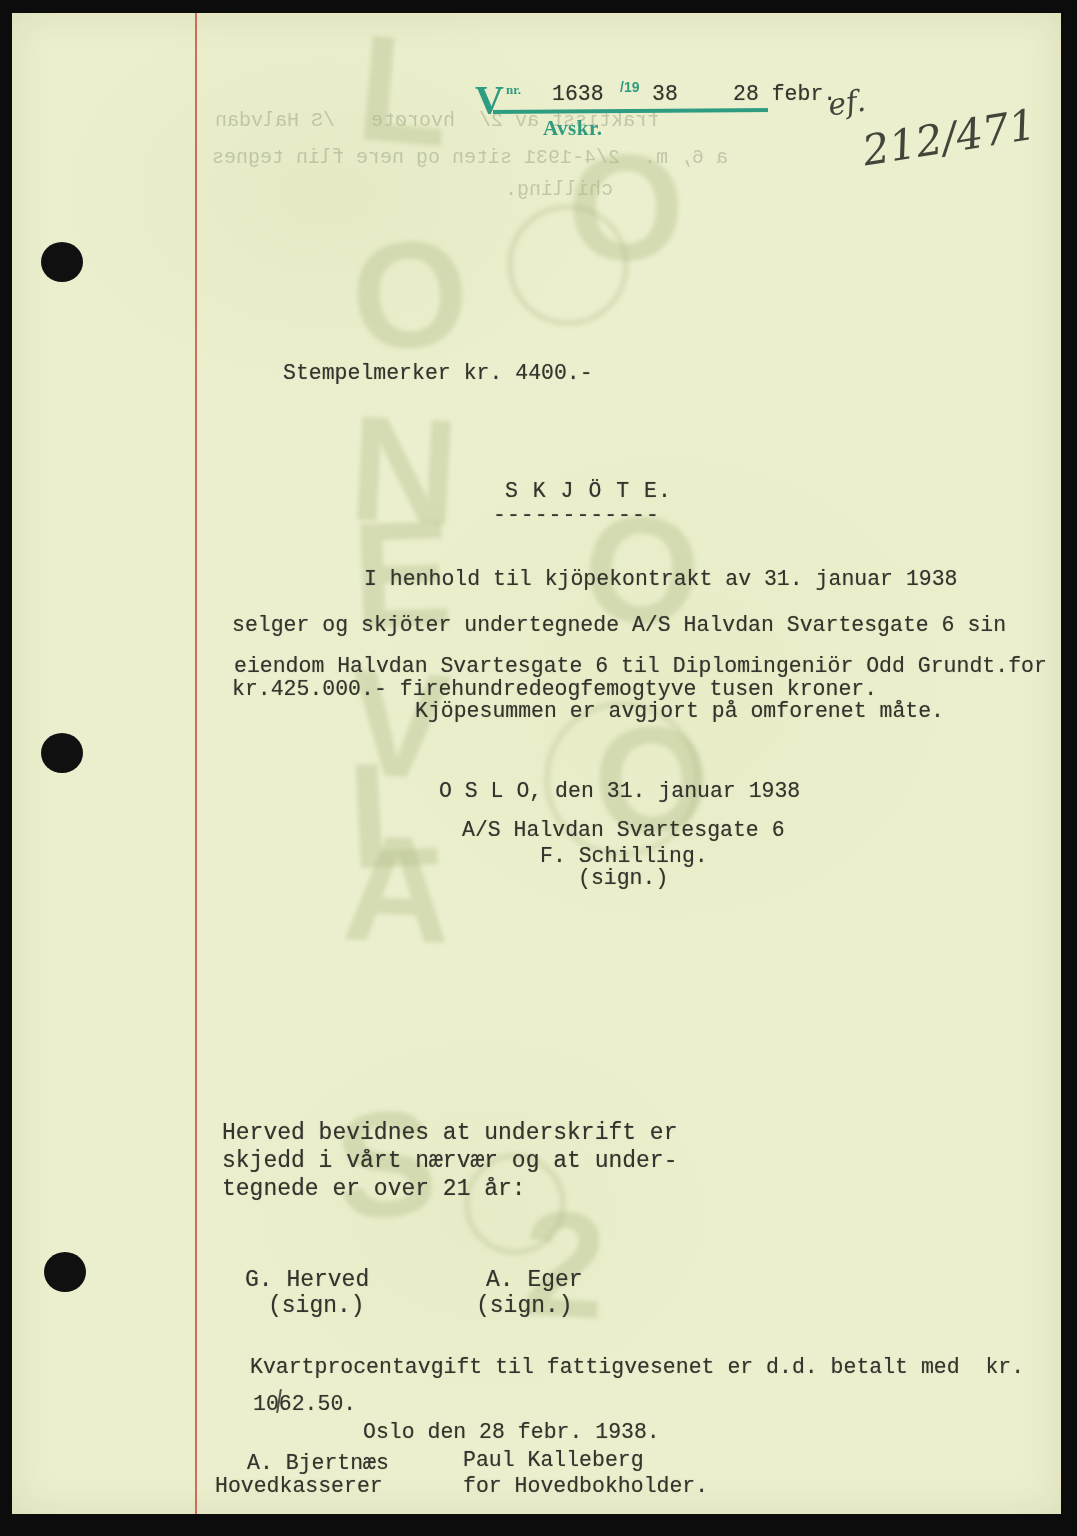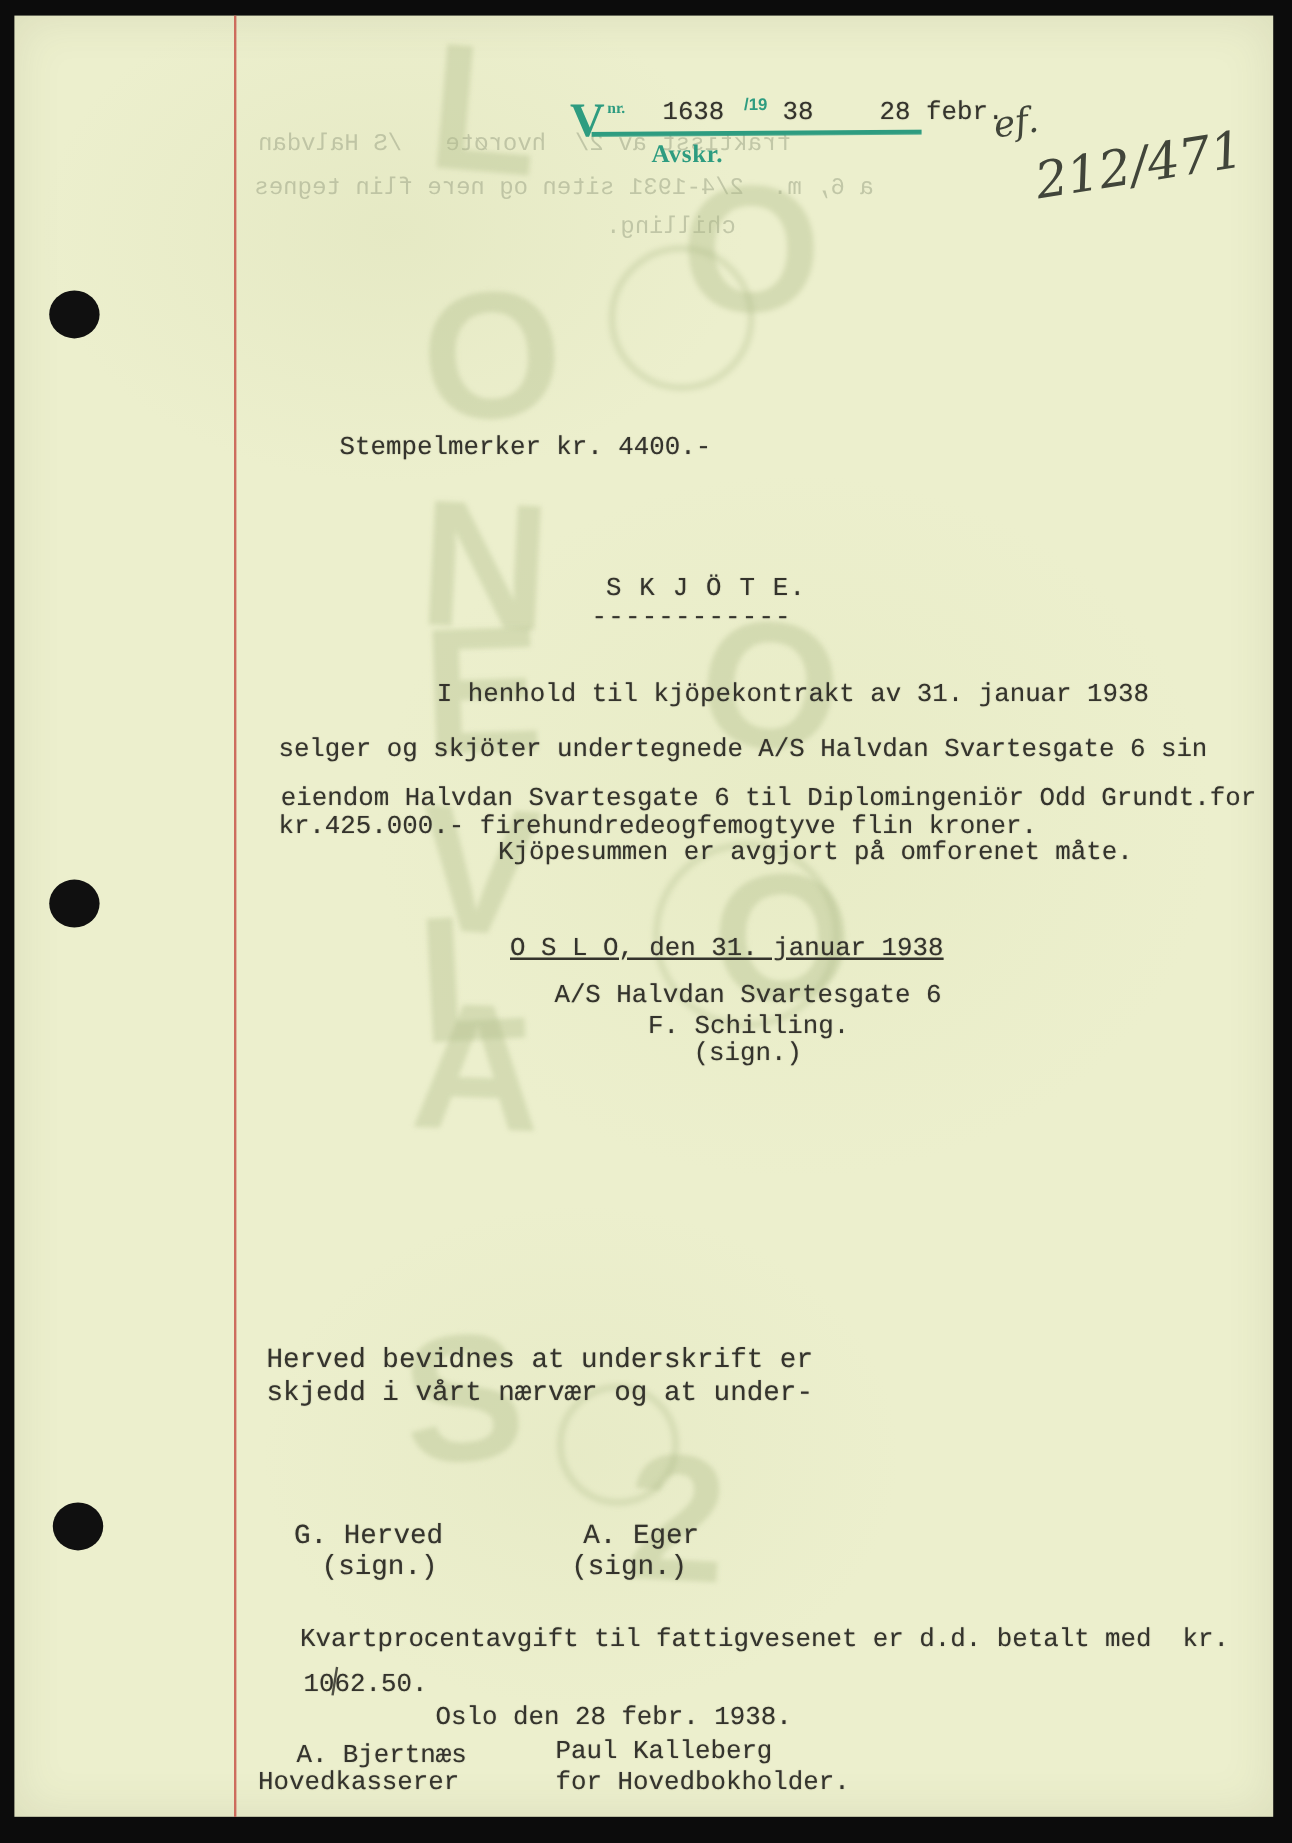--- a/index.html
+++ b/index.html
@@ -73,31 +73,32 @@
     <div class="hand" style="left:850px;top:100px;font-size:42px;transform:rotate(-9deg);">212/471</div>
 
     <div class="typed" style="left:271px;top:347px;">Stempelmerker kr. 4400.-</div>
 
     <div class="typed" style="left:493px;top:465px;letter-spacing:1px;">S K J Ö T E.</div>
     <div class="typed" style="left:481px;top:489px;letter-spacing:1px;">------------</div>
 
     <div class="typed" style="left:352px;top:553px;">I henhold til kjöpekontrakt av 31. januar 1938</div>
     <div class="typed" style="left:220px;top:599px;">selger og skjöter undertegnede A/S Halvdan Svartesgate 6 sin</div>
     <div class="typed" style="left:222px;top:640px;">eiendom Halvdan Svartesgate 6 til Diplomingeniör Odd Grundt.for</div>
-    <div class="typed" style="left:220px;top:663px;">kr.425.000.- firehundredeogfemogtyve flin kroner.</div>
+    <div class="typed" style="left:220px;top:663px;">kr.425.000.- firehundredeogfemogtyve tusen kroner.</div>
     <div class="typed" style="left:403px;top:685px;">Kjöpesummen er avgjort på omforenet måte.</div>
 
-    <div class="typed" style="left:413px;top:765px;text-decoration:underline;">O S L O, den 31. januar 1938</div>
+    <div class="typed" style="left:427px;top:765px;">O S L O, den 31. januar 1938</div>
 
     <div class="typed" style="left:450px;top:804px;">A/S Halvdan Svartesgate 6</div>
     <div class="typed" style="left:528px;top:830px;">F. Schilling.</div>
     <div class="typed" style="left:566px;top:852px;">(sign.)</div>
 
     <div class="typed typed-lg" style="left:210px;top:1106px;">Herved bevidnes at underskrift er</div>
     <div class="typed typed-lg" style="left:210px;top:1134px;">skjedd i vårt nærvær og at under-</div>
+    <div class="typed typed-lg" style="left:210px;top:1162px;">tegnede er over 21 år:</div>
 
     <div class="typed typed-lg" style="left:233px;top:1253px;">G. Herved</div>
     <div class="typed typed-lg" style="left:256px;top:1279px;">(sign.)</div>
     <div class="typed typed-lg" style="left:474px;top:1253px;">A. Eger</div>
     <div class="typed typed-lg" style="left:464px;top:1279px;">(sign.)</div>
 
     <div class="typed" style="left:238px;top:1341px;">Kvartprocentavgift til fattigvesenet er d.d. betalt med  kr.</div>
     <div class="typed" style="left:241px;top:1378px;">1062.50.</div>
     <div class="overstrike" style="left:266px;top:1376px;height:24px;transform:rotate(9deg);"></div>
     <div class="typed" style="left:351px;top:1406px;">Oslo den 28 febr. 1938.</div>

